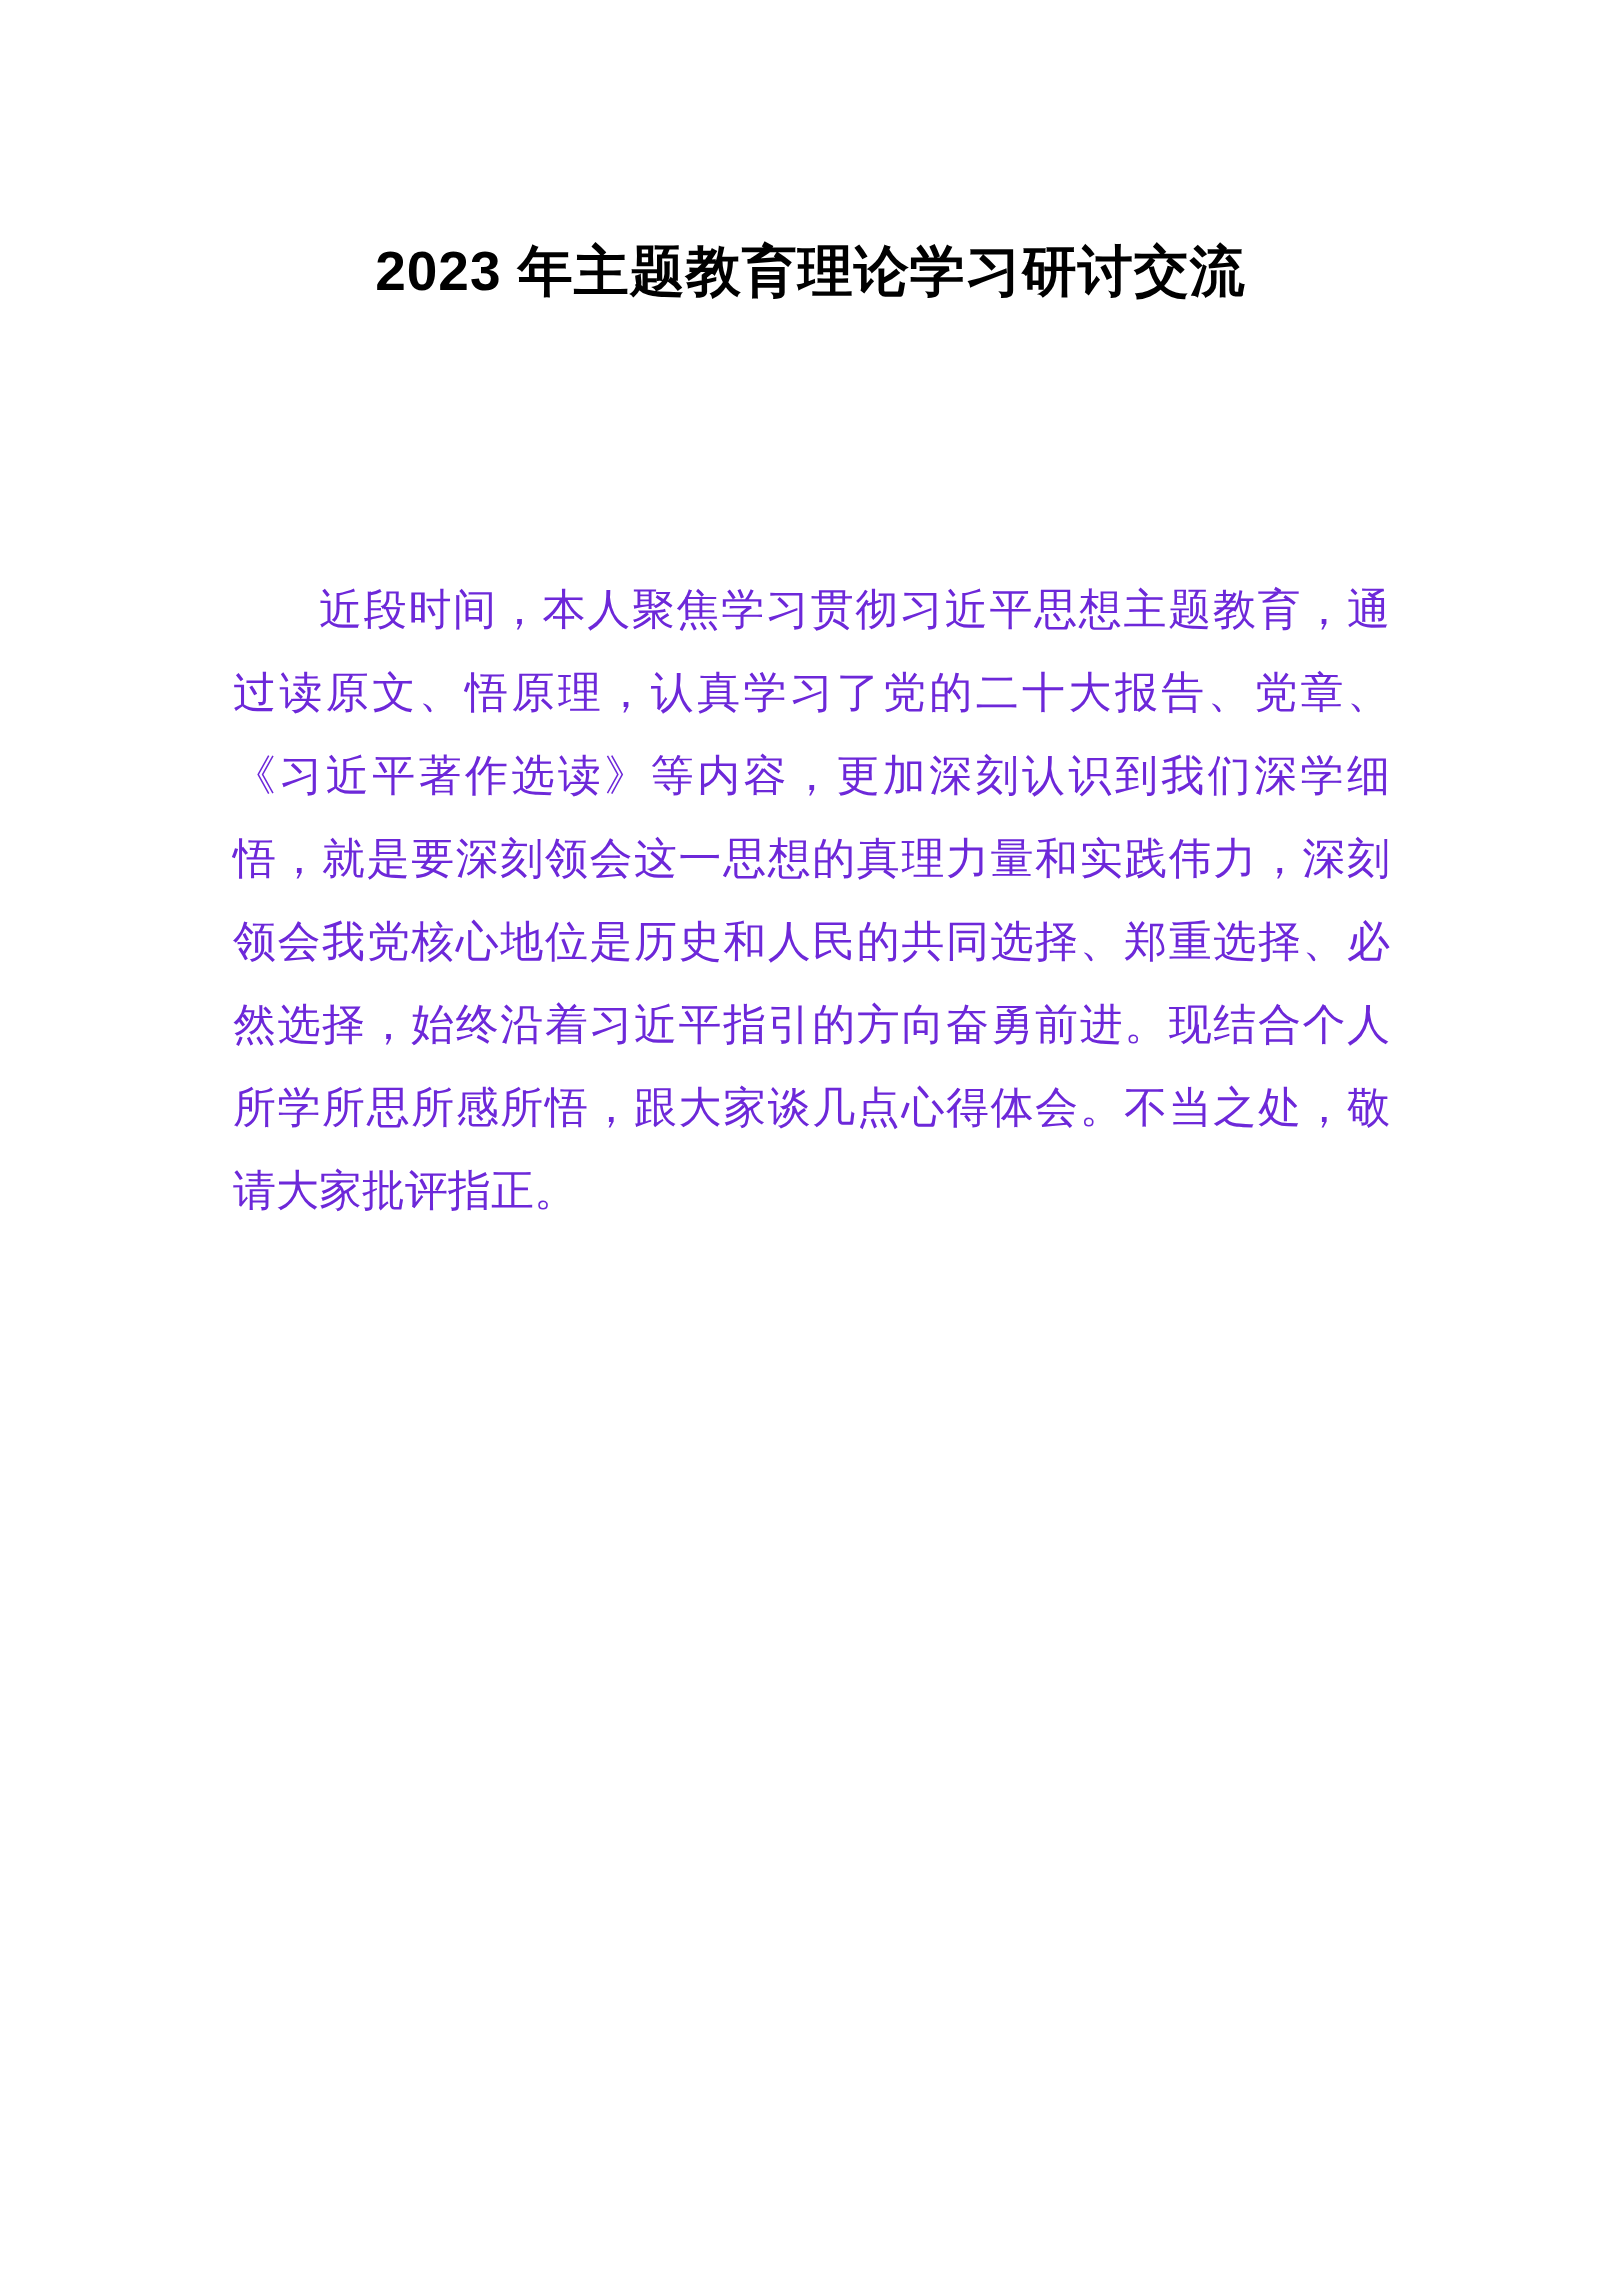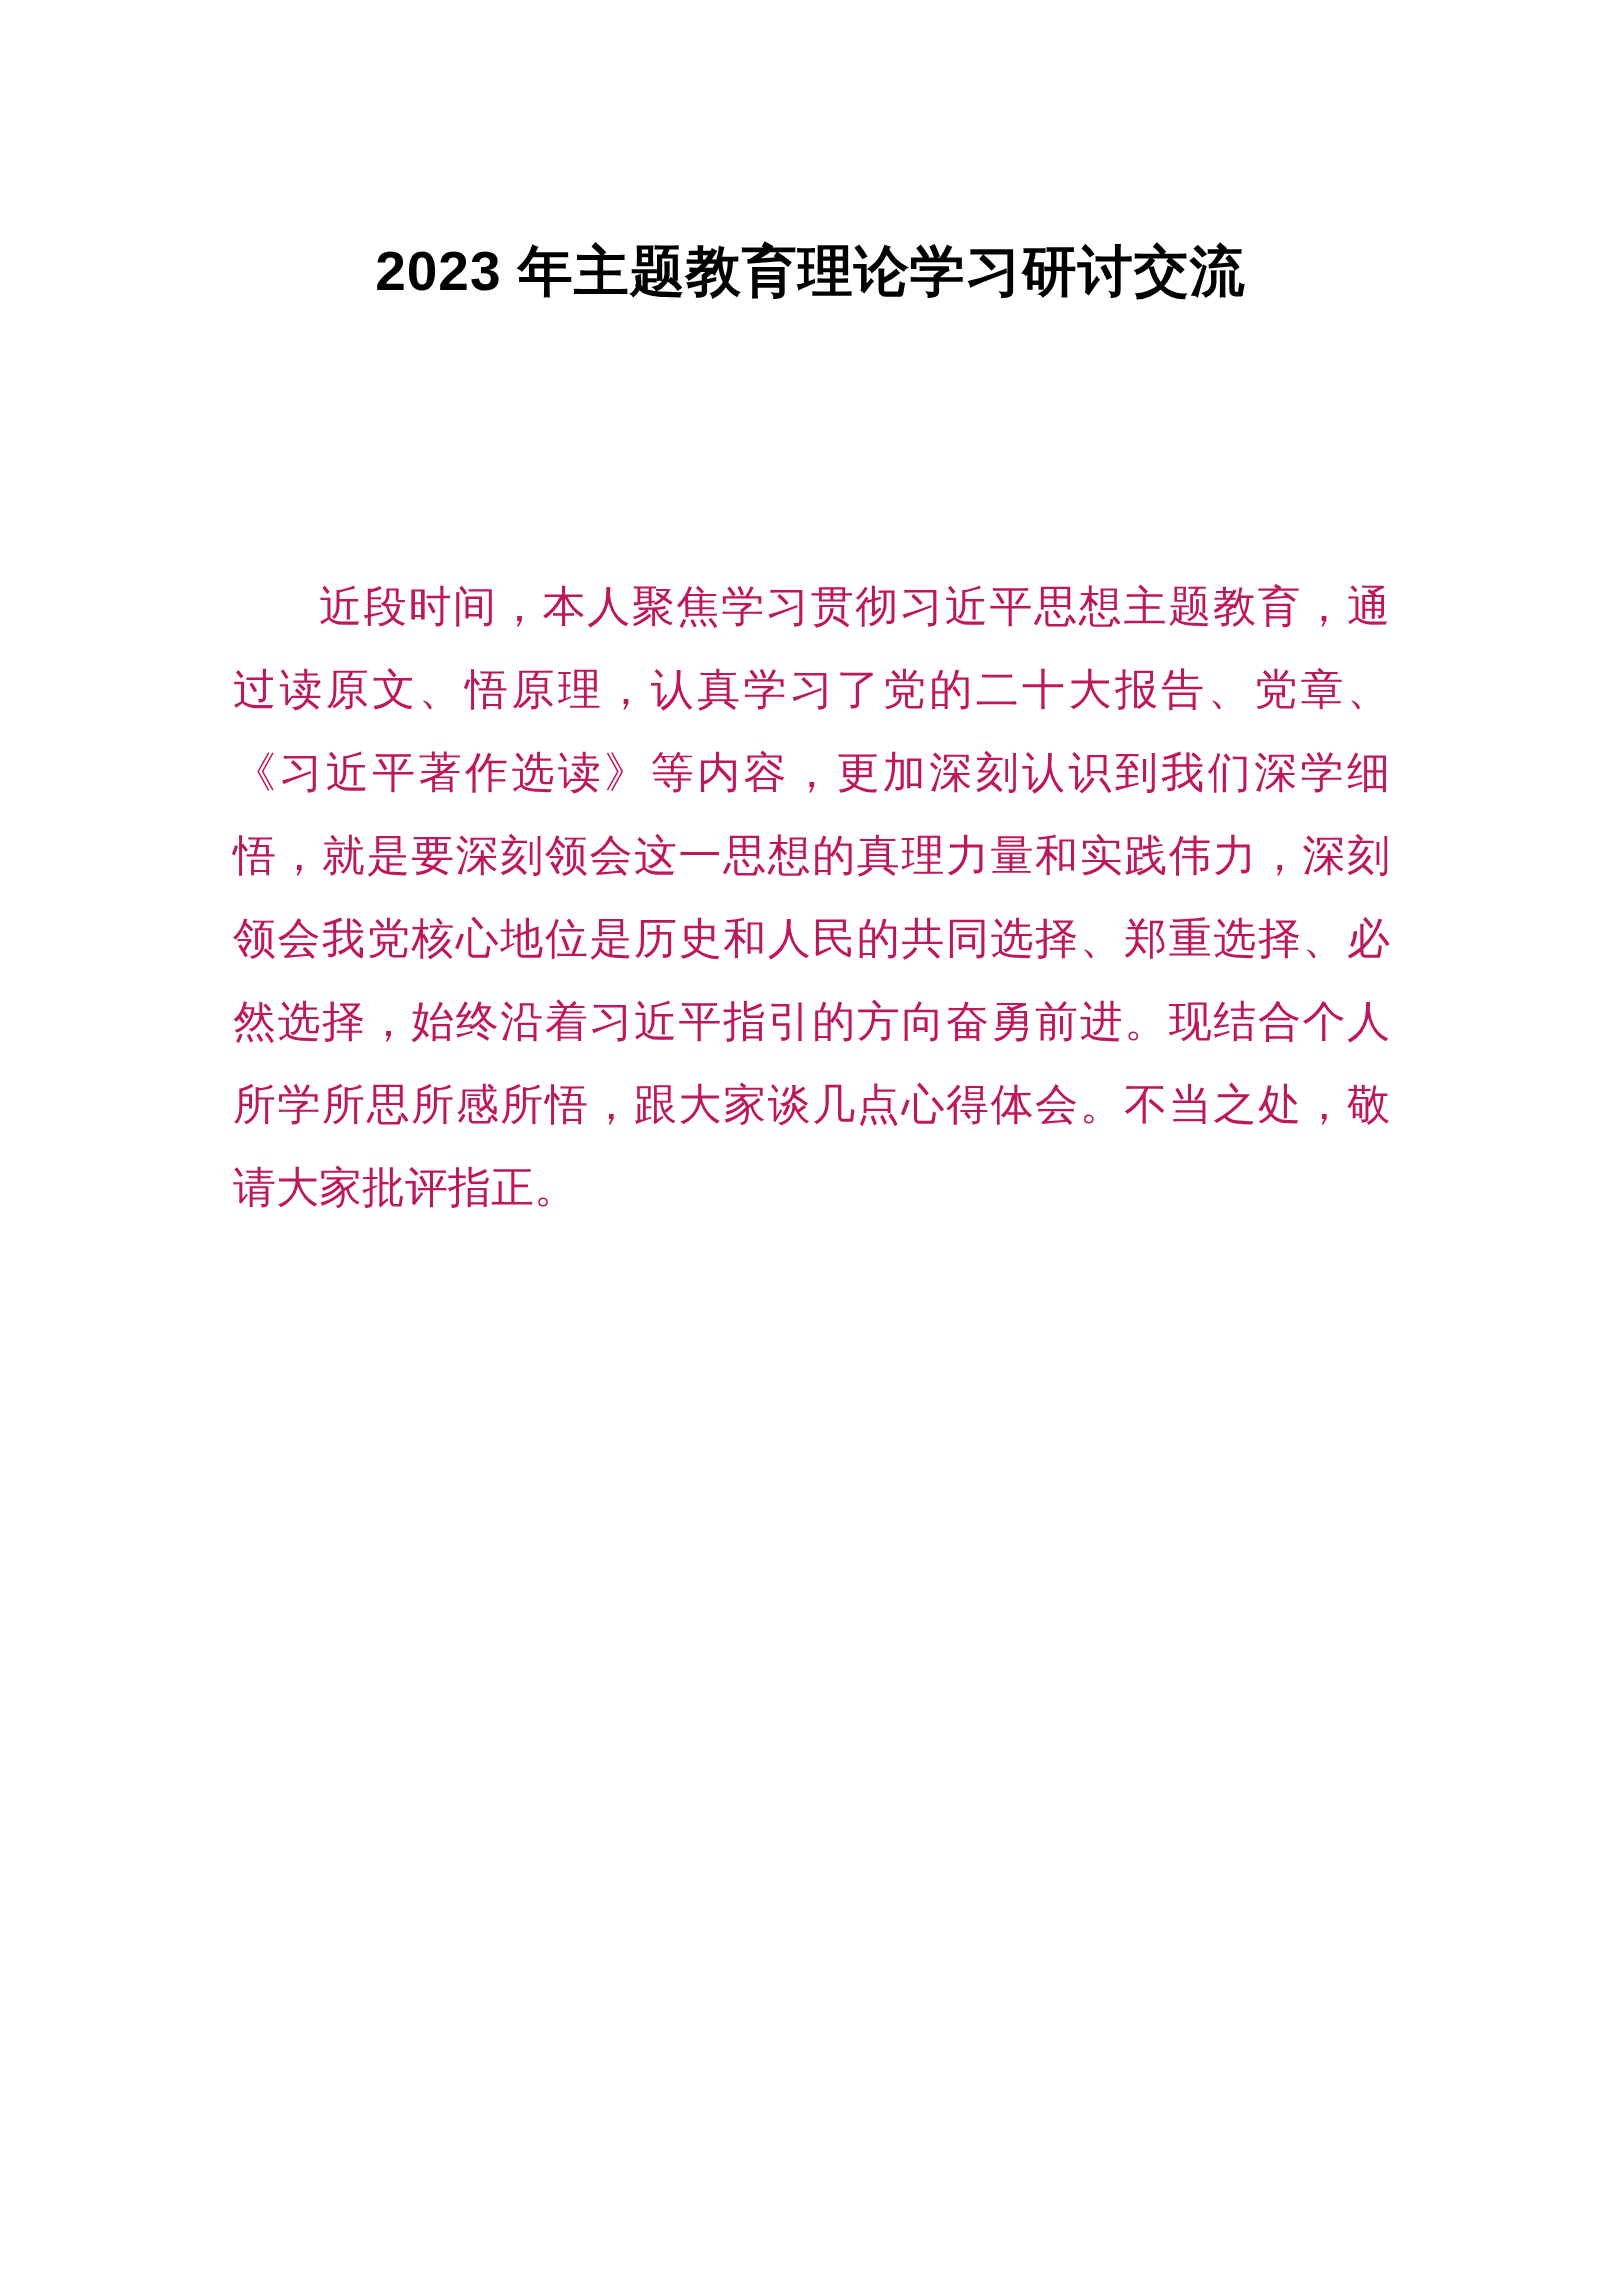--- a/index.html
+++ b/index.html
@@ -31,26 +31,26 @@
   }
   .body-area {
     position: absolute;
     top: 568px;
     left: 233px;
     width: 1157px;
   }
   .para {
     font-size: 43px;
     line-height: 83px;
-    color: #be185d;
+    color: #6d28d9;
     text-align: justify;
     text-justify: inter-ideograph;
     margin: 0 0 0 0;
     text-indent: 86px;
-    font-family: Liberation Mono, monospace;
+    font-family: Liberation Serif, serif;
     letter-spacing: 0px;
   }
 </style>
 </head>
 <body>
 
 <div class="page">
 
   <div class="doc-title">2023 年主题教育理论学习研讨交流</div>
 

